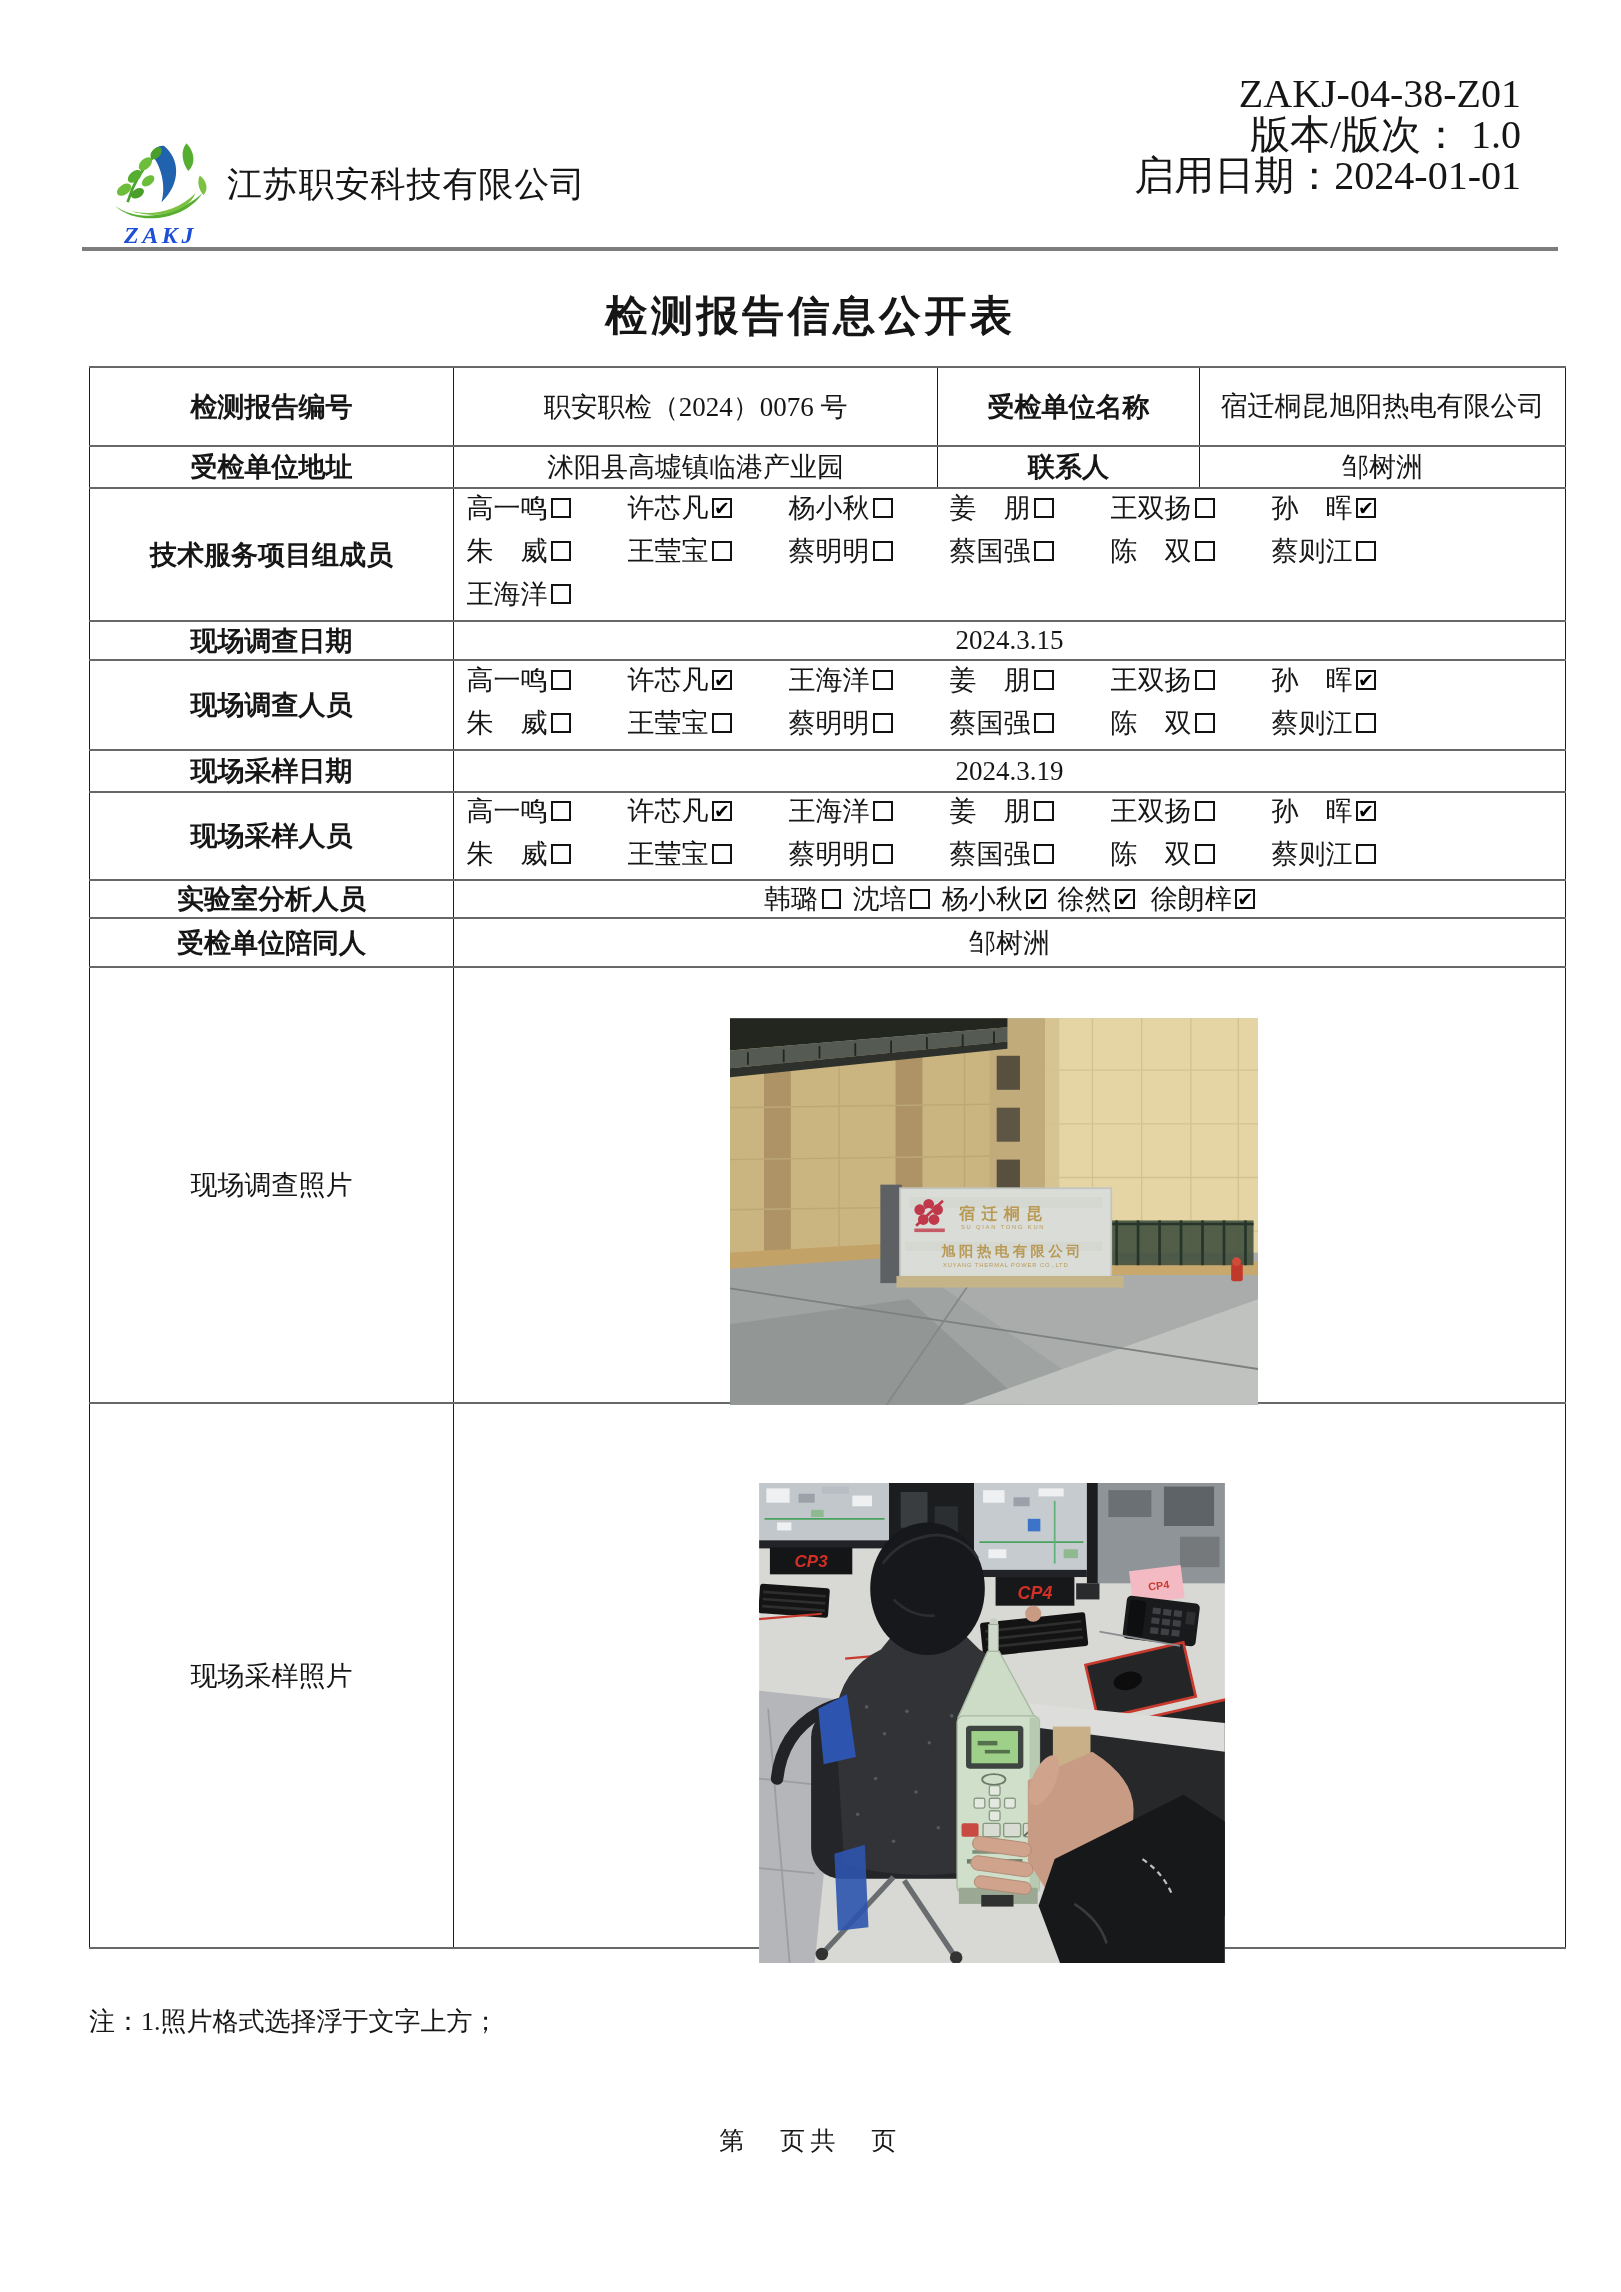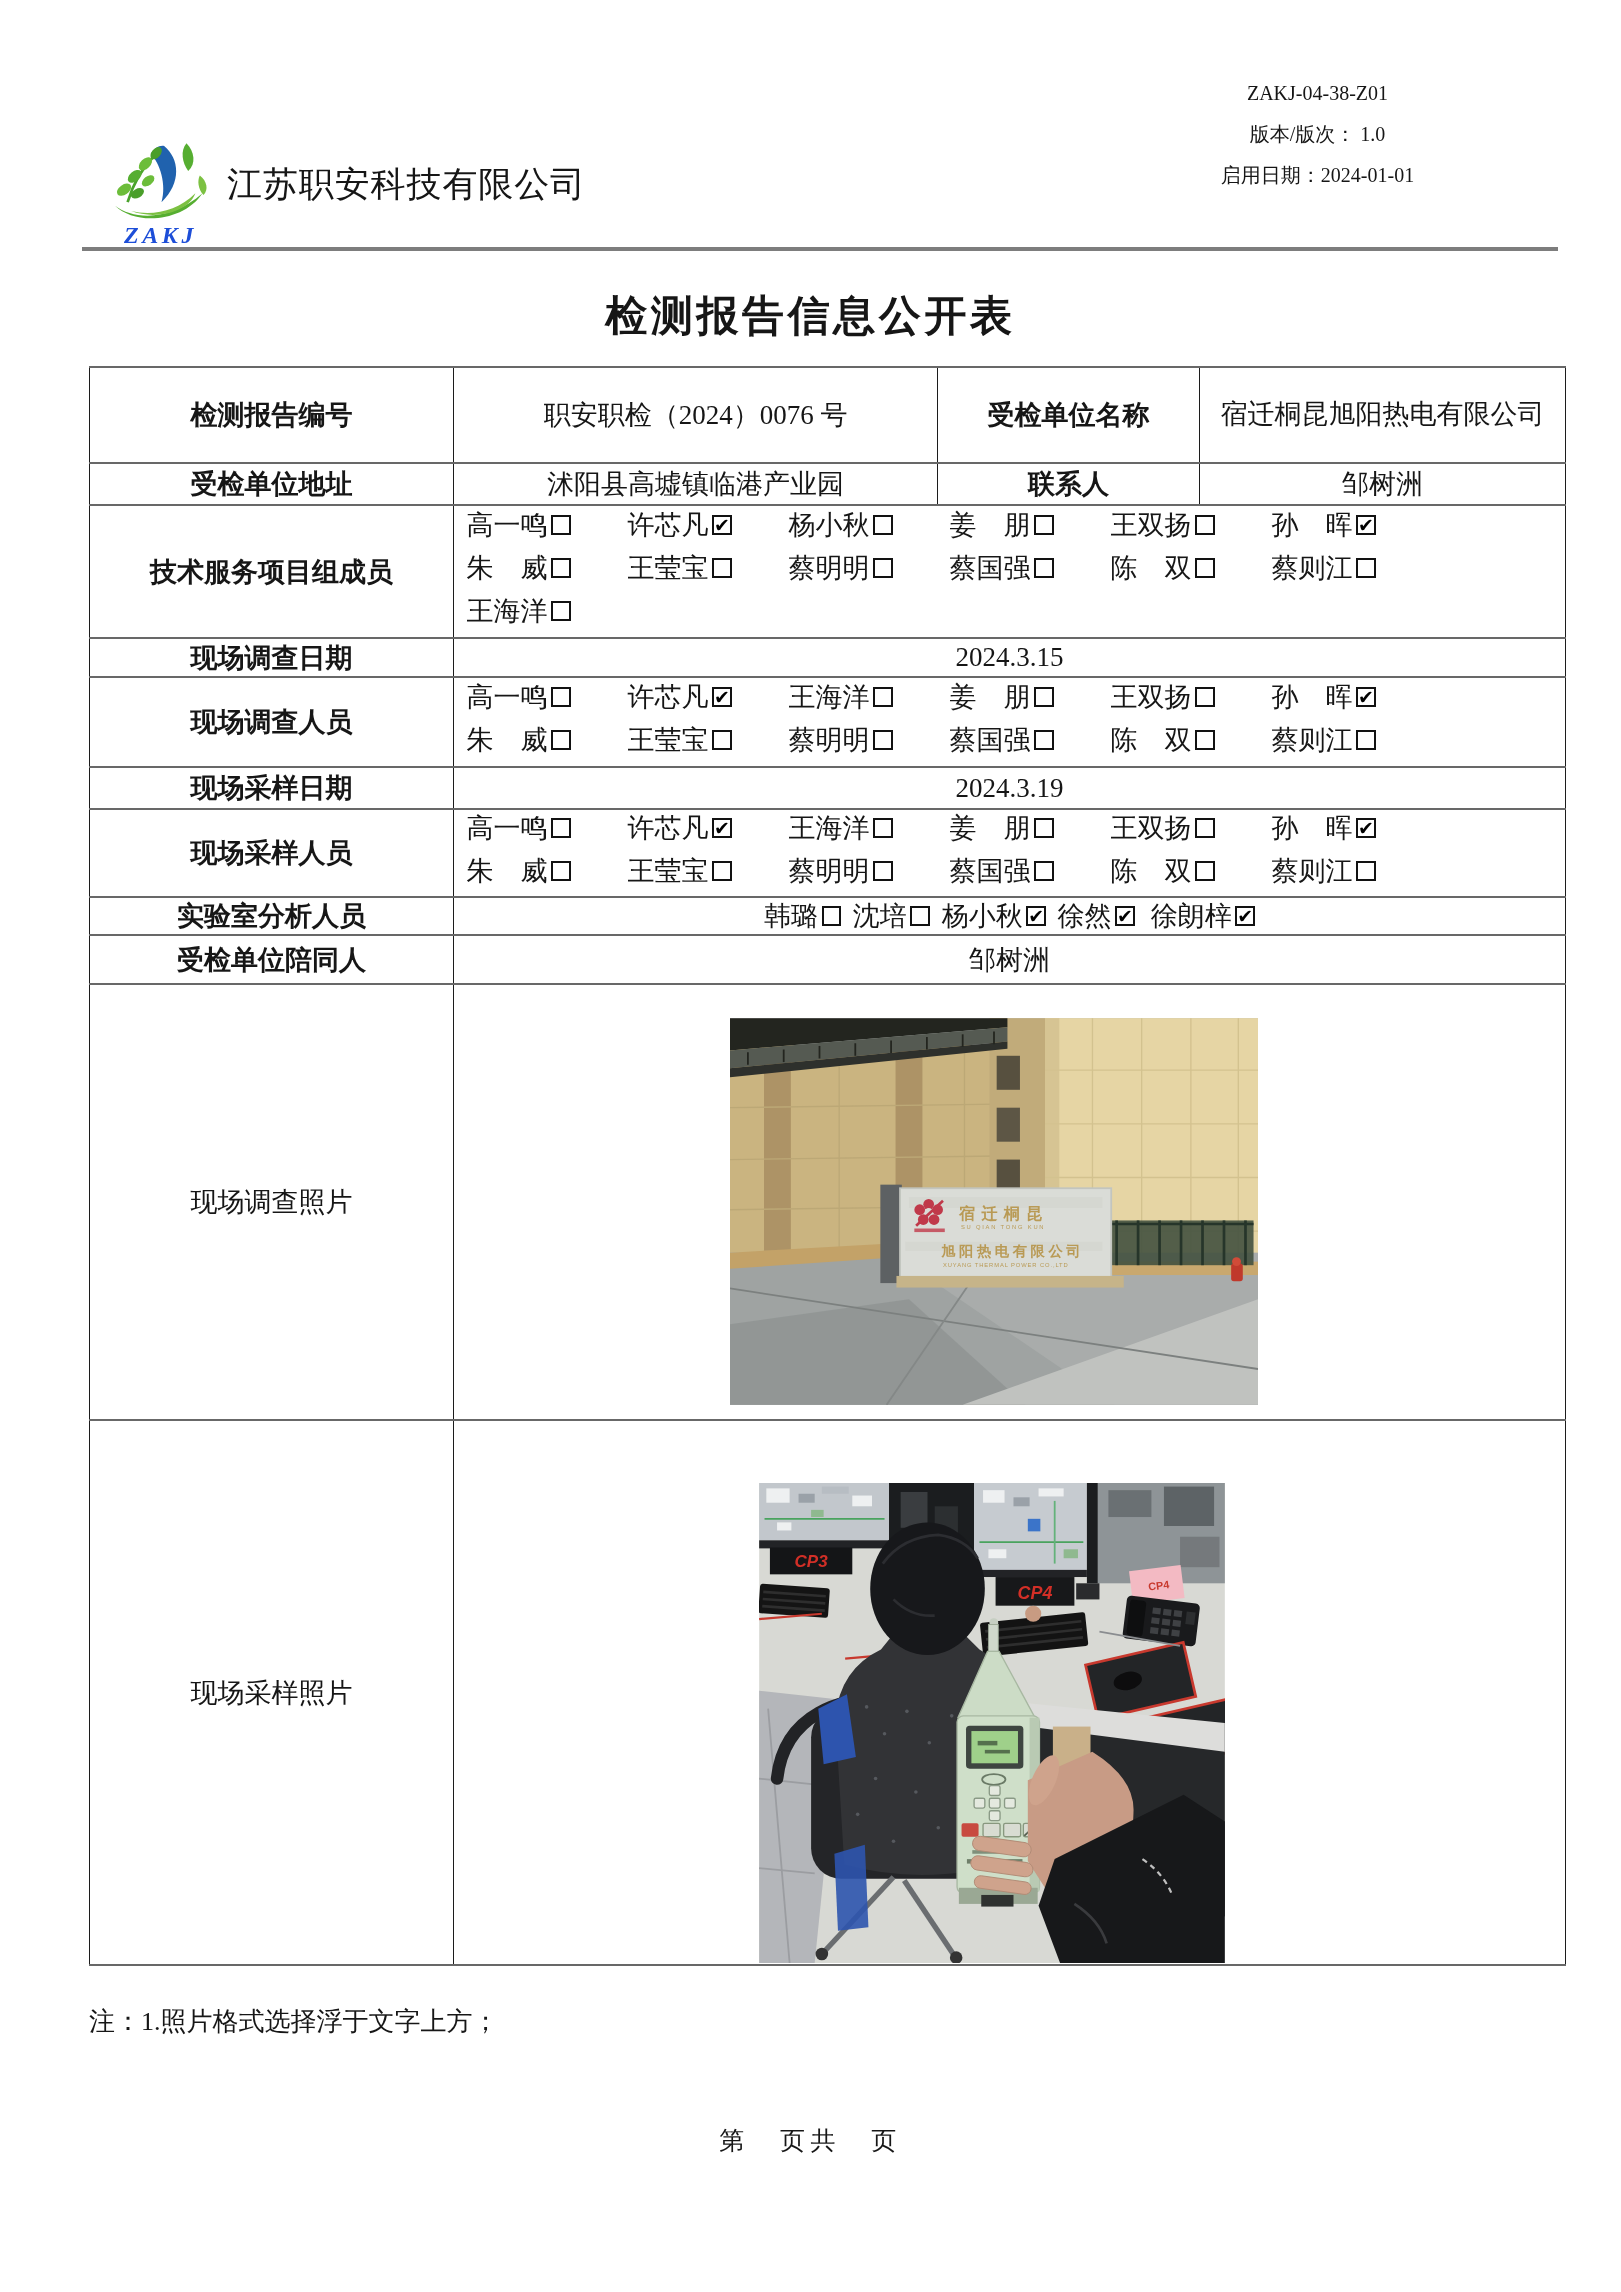--- a/index.html
+++ b/index.html
@@ -9,21 +9,21 @@
     margin:0 auto; overflow:hidden;
   }
   
   .logo-svg{position:absolute; left:108px; top:134px;}
   .logo-zakj{
     position:absolute; left:124px; top:222px; font-style:italic; font-weight:bold;
     font-size:24px; letter-spacing:3.6px; color:#1d4ed8;
   }
   .company-name{position:absolute; left:227px; top:161px; font-size:35px; letter-spacing:0.9px;}
   .header-rule{position:absolute; left:82px; top:247px; width:1476px; height:3.6px; background:#7d7d7d;}
-  .doc-meta{position:absolute; left:1031px; top:73px; width:573px; text-align:center; font-size:20px; line-height:41px;}
+  .doc-meta{position:absolute; left:948px; top:73px; width:573px; text-align:right; font-size:40px; line-height:41px;}
   
   .page-title{position:absolute; left:0; top:288px; width:100%; text-align:center;
     font-size:42px; font-weight:bold; letter-spacing:3.6px;}
   
   table.form{position:absolute; left:89px; top:366px; width:1476px;
     border-collapse:collapse; table-layout:fixed;}
   table.form td{
     border-left:1.8px solid #1c1c1c; border-right:1.8px solid #1c1c1c;
     border-top:2.7px solid #686868; border-bottom:2.7px solid #686868;
     padding:0; text-align:center; vertical-align:middle; font-size:27px;
@@ -90,21 +90,21 @@
   <div class="page-title">检测报告信息公开表</div>
 
   <table class="form">
     <colgroup>
         <col style="width:364px">
         <col style="width:484px">
         <col style="width:262px">
         <col style="width:366px">
       </colgroup>
     <tbody>
-        <tr style="height:96px">
+        <tr style="height:79px">
       <td class="lbl">检测报告编号</td>
       <td class="val">职安职检（2024）0076 号</td>
       <td class="lbl">受检单位名称</td>
       <td class="val val-wrap">宿迁桐昆旭阳热电有限公司</td>
     </tr>
     <tr style="height:42px">
       <td class="lbl">受检单位地址</td>
       <td class="val">沭阳县高墟镇临港产业园</td>
       <td class="lbl">联系人</td>
       <td class="val">邹树洲</td>

